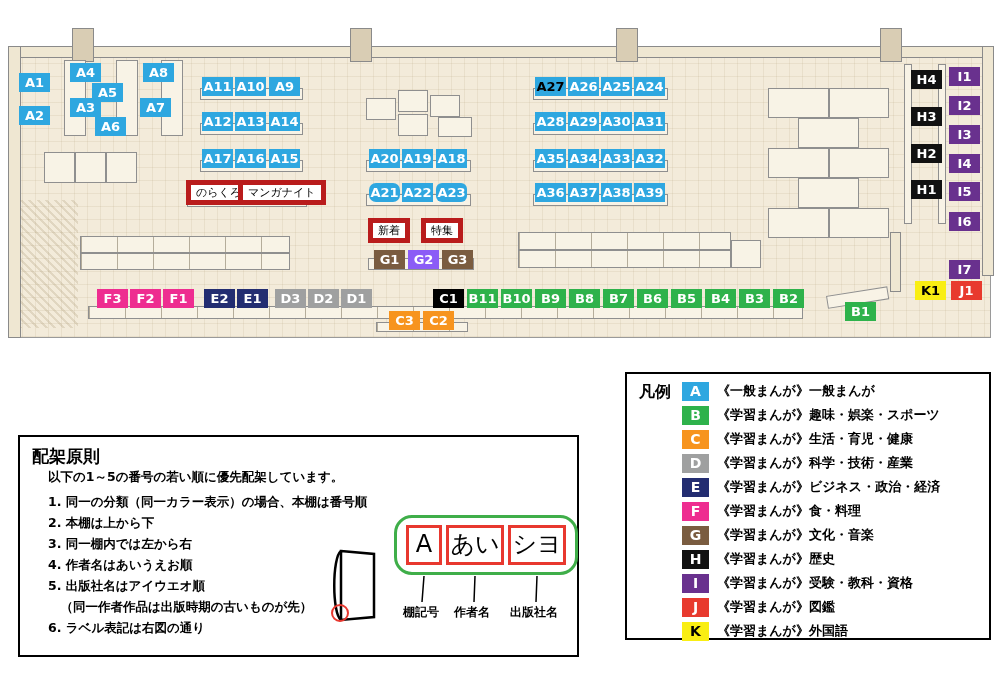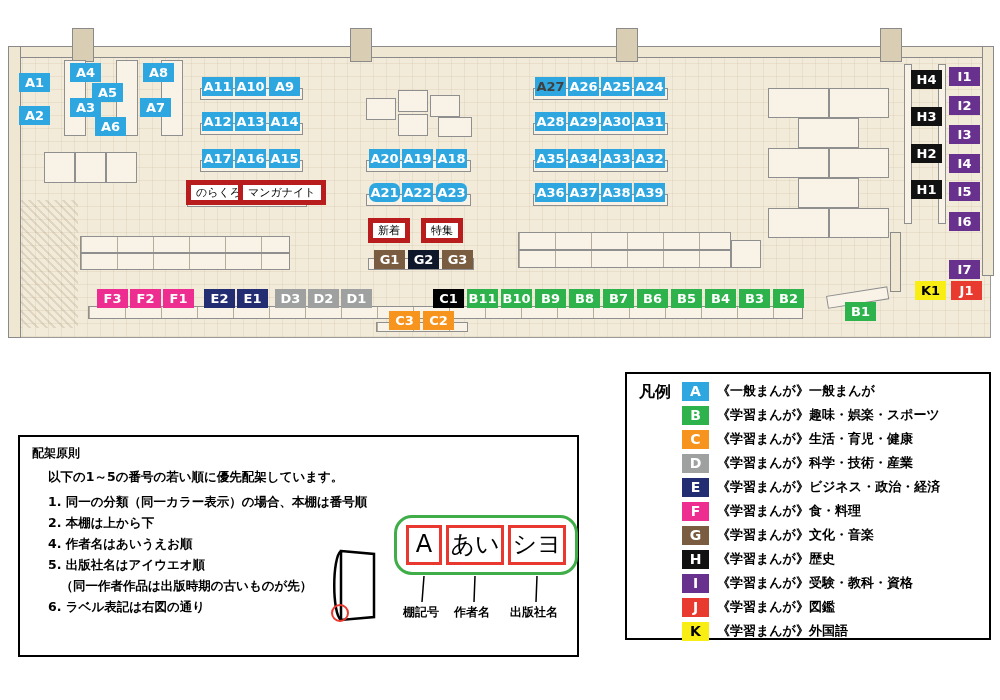--- a/index.html
+++ b/index.html
@@ -23,21 +23,21 @@
   .legend{position:absolute;left:625px;top:372px;width:366px;height:268px;background:#ffffff;
     border:2px solid #000000;z-index:4;}
   .legend-title{position:absolute;left:12px;top:8px;font-size:16px;font-weight:bold;}
   .legend-items{position:absolute;left:55px;top:5px;}
   .lrow{display:flex;align-items:center;height:24px;}
   .lsq{display:block;width:27px;height:19px;line-height:19px;text-align:center;font-weight:bold;
     font-size:14px;margin-right:8px;flex:none;}
   .ltext{font-size:13px;font-weight:bold;white-space:nowrap;}
   .principles{position:absolute;left:18px;top:435px;width:561px;height:222px;background:#ffffff;
     border:2px solid #000000;z-index:4;}
-  .p-title{position:absolute;left:12px;top:8px;font-size:12px;font-weight:bold;}
+  .p-title{position:absolute;left:12px;top:8px;font-size:17px;font-weight:bold;}
   .p-intro{position:absolute;left:28px;top:32px;font-size:12.5px;font-weight:bold;white-space:nowrap;}
   .p-rules{position:absolute;left:28px;top:54px;font-size:12.5px;font-weight:bold;line-height:21px;white-space:nowrap;}
   .book{position:absolute;left:306px;top:108px;}
   .example{position:absolute;left:374px;top:78px;display:flex;gap:4px;padding:7px 9px;
     border:3px solid #3fae49;border-radius:18px;background:#ffffff;}
   .cell{height:40px;line-height:33px;text-align:center;font-size:24px;border:3px solid #e8382f;
     background:#ffffff;white-space:nowrap;overflow:hidden;}
   .cell.c0{width:36px;} .cell.c1{width:58px;} .cell.c2{width:58px;}
   .lines{position:absolute;left:374px;top:139px;}
   .anno{position:absolute;top:167px;font-size:12px;font-weight:bold;white-space:nowrap;}
@@ -98,20 +98,21 @@
         </div>
       </div>
   </div>
 
   <div class="principles">
     <div class="p-title">配架原則</div>
     <div class="p-intro">以下の1～5の番号の若い順に優先配架しています。</div>
     <div class="p-rules">
         <div>1. 同一の分類（同一カラー表示）の場合、本棚は番号順</div>
         <div>2. 本棚は上から下</div>
+        <div>3. 同一棚内では左から右</div>
         <div>4. 作者名はあいうえお順</div>
         <div>5. 出版社名はアイウエオ順</div>
         <div>　（同一作者作品は出版時期の古いものが先）</div>
         <div>6. ラベル表記は右図の通り</div>
       </div>
 
     <svg class="book" width="56" height="84" viewBox="0 0 56 84">
       <path d="M15 6 L48 9 L48 72 L15 75 Z" fill="#ffffff" stroke="#000000" stroke-width="2.5"></path>
       <path d="M15 6 C6 12 6 69 15 75" fill="none" stroke="#000000" stroke-width="2.5"></path>
       <circle cx="14" cy="68" r="8" fill="none" stroke="#e8382f" stroke-width="2"></circle>
@@ -195,38 +196,38 @@
     <div class="slabel" style="left: 269px; top: 112px; background: rgb(46, 167, 224); color: rgb(255, 255, 255);">A14</div>
     <div class="slabel" style="left: 202px; top: 149px; background: rgb(46, 167, 224); color: rgb(255, 255, 255);">A17</div>
     <div class="slabel" style="left: 235px; top: 149px; background: rgb(46, 167, 224); color: rgb(255, 255, 255);">A16</div>
     <div class="slabel" style="left: 269px; top: 149px; background: rgb(46, 167, 224); color: rgb(255, 255, 255);">A15</div>
     <div class="slabel" style="left: 369px; top: 149px; background: rgb(46, 167, 224); color: rgb(255, 255, 255);">A20</div>
     <div class="slabel" style="left: 402px; top: 149px; background: rgb(46, 167, 224); color: rgb(255, 255, 255);">A19</div>
     <div class="slabel" style="left: 436px; top: 149px; background: rgb(46, 167, 224); color: rgb(255, 255, 255);">A18</div>
     <div class="slabel" style="left: 369px; top: 183px; background: rgb(46, 167, 224); color: rgb(255, 255, 255); border-radius: 7px;">A21</div>
     <div class="slabel" style="left: 402px; top: 183px; background: rgb(46, 167, 224); color: rgb(255, 255, 255);">A22</div>
     <div class="slabel" style="left: 436px; top: 183px; background: rgb(46, 167, 224); color: rgb(255, 255, 255); border-radius: 6px;">A23</div>
-    <div class="slabel" style="left: 535px; top: 77px; background: rgb(46, 167, 224); color: #404040;">A27</div>
+    <div class="slabel" style="left: 535px; top: 77px; background: rgb(46, 167, 224); color: #000000;">A27</div>
     <div class="slabel" style="left: 568px; top: 77px; background: rgb(46, 167, 224); color: rgb(255, 255, 255);">A26</div>
     <div class="slabel" style="left: 601px; top: 77px; background: rgb(46, 167, 224); color: rgb(255, 255, 255);">A25</div>
     <div class="slabel" style="left: 634px; top: 77px; background: rgb(46, 167, 224); color: rgb(255, 255, 255);">A24</div>
     <div class="slabel" style="left: 535px; top: 112px; background: rgb(46, 167, 224); color: rgb(255, 255, 255);">A28</div>
     <div class="slabel" style="left: 568px; top: 112px; background: rgb(46, 167, 224); color: rgb(255, 255, 255);">A29</div>
     <div class="slabel" style="left: 601px; top: 112px; background: rgb(46, 167, 224); color: rgb(255, 255, 255);">A30</div>
     <div class="slabel" style="left: 634px; top: 112px; background: rgb(46, 167, 224); color: rgb(255, 255, 255);">A31</div>
     <div class="slabel" style="left: 535px; top: 149px; background: rgb(46, 167, 224); color: rgb(255, 255, 255);">A35</div>
     <div class="slabel" style="left: 568px; top: 149px; background: rgb(46, 167, 224); color: rgb(255, 255, 255);">A34</div>
     <div class="slabel" style="left: 601px; top: 149px; background: rgb(46, 167, 224); color: rgb(255, 255, 255);">A33</div>
     <div class="slabel" style="left: 634px; top: 149px; background: rgb(46, 167, 224); color: rgb(255, 255, 255);">A32</div>
     <div class="slabel" style="left: 535px; top: 183px; background: rgb(46, 167, 224); color: rgb(255, 255, 255);">A36</div>
     <div class="slabel" style="left: 568px; top: 183px; background: rgb(46, 167, 224); color: rgb(255, 255, 255);">A37</div>
     <div class="slabel" style="left: 601px; top: 183px; background: rgb(46, 167, 224); color: rgb(255, 255, 255);">A38</div>
     <div class="slabel" style="left: 634px; top: 183px; background: rgb(46, 167, 224); color: rgb(255, 255, 255);">A39</div>
     <div class="slabel" style="left: 374px; top: 250px; background: rgb(122, 92, 64); color: rgb(255, 255, 255);">G1</div>
-    <div class="slabel" style="left: 408px; top: 250px; background: #0f172a; color: rgb(255, 255, 255);">G2</div>
+    <div class="slabel" style="left: 408px; top: 250px; background: #8b5cf6; color: rgb(255, 255, 255);">G2</div>
     <div class="slabel" style="left: 442px; top: 250px; background: rgb(122, 92, 64); color: rgb(255, 255, 255);">G3</div>
     <div class="slabel" style="left: 911px; top: 70px; background: rgb(17, 17, 17); color: rgb(255, 255, 255);">H4</div>
     <div class="slabel" style="left: 911px; top: 107px; background: rgb(17, 17, 17); color: rgb(255, 255, 255);">H3</div>
     <div class="slabel" style="left: 911px; top: 144px; background: rgb(17, 17, 17); color: rgb(255, 255, 255);">H2</div>
     <div class="slabel" style="left: 911px; top: 180px; background: rgb(17, 17, 17); color: rgb(255, 255, 255);">H1</div>
     <div class="slabel" style="left: 949px; top: 67px; background: rgb(105, 49, 142); color: rgb(255, 255, 255);">I1</div>
     <div class="slabel" style="left: 949px; top: 96px; background: rgb(105, 49, 142); color: rgb(255, 255, 255);">I2</div>
     <div class="slabel" style="left: 949px; top: 125px; background: rgb(105, 49, 142); color: rgb(255, 255, 255);">I3</div>
     <div class="slabel" style="left: 949px; top: 154px; background: rgb(105, 49, 142); color: rgb(255, 255, 255);">I4</div>
     <div class="slabel" style="left: 949px; top: 182px; background: rgb(105, 49, 142); color: rgb(255, 255, 255);">I5</div>

